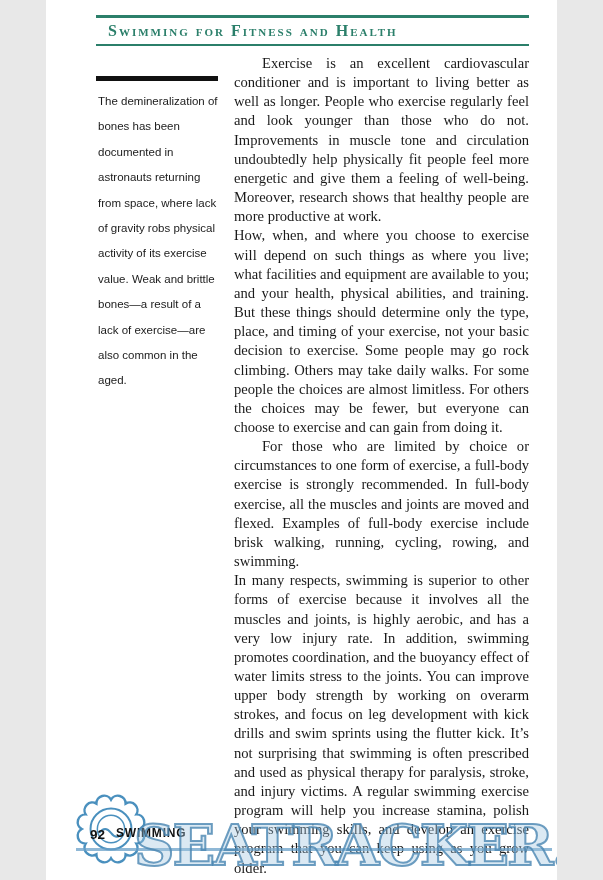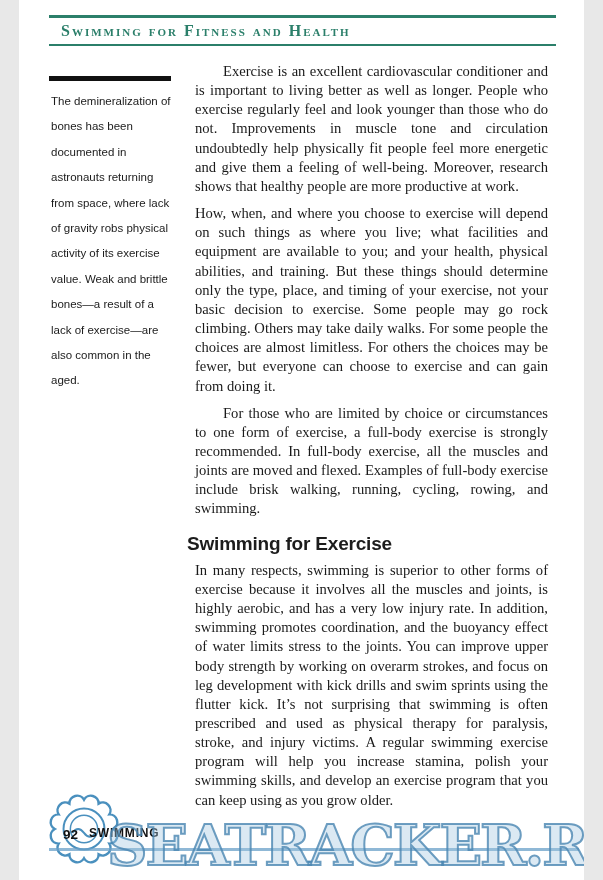--- a/index.html
+++ b/index.html
@@ -1,24 +1,25 @@
 <!DOCTYPE html>
 <html><head>
 <meta charset="utf-8">
 <title>Book Page</title>
 <style>
   html, body { margin: 0; padding: 0; background: #e8e8e8; }
   .page {
     position: relative;
-    width: 565px;
+    width: 491px;
     height: 880px;
     margin: 0 auto;
     background: #ffffff;
     overflow: hidden;
     font-family: "Liberation Serif", serif;
+    padding-left: 20px;
   }
 
   
   .page-header { margin: 15px 28px 0 30px; }
   .rule-top { height: 3px; background: #2b7f6a; }
   .running-head {
     margin: 4px 0 4px 12px;
     font-family: "Liberation Serif", serif;
     font-variant: small-caps;
     font-weight: 600;
@@ -48,21 +49,21 @@
     color: #1b1b1b;
   }
 
   .body-col {
     flex: 1 1 auto;
     font-size: 14.6px;
     line-height: 19.15px;
     color: #1a1a1a;
     text-align: justify;
   }
-  .body-col p { margin: 8px; }
+  .body-col p { margin: 0; }
   .body-col p.indent { text-indent: 28px; }
   .section-heading {
     font-family: "Liberation Sans", sans-serif;
     font-weight: bold;
     font-size: 19px;
     letter-spacing: -0.2px;
     color: #1c1c1c;
     margin: 15px 0 8px 0;
   }
 
@@ -137,21 +138,20 @@
       <div class="callout-top-bar"></div>
       <p class="callout-text">The demineralization of bones has been documented in astronauts returning from space, where lack of gravity robs physical activity of its exercise value. Weak and brittle bones—a result of a lack of exercise—are also common in the aged.</p>
     </aside>
 
     <main class="body-col">
       <p class="indent">Exercise is an excellent cardiovascular conditioner and is important to living better as well as longer. People who exercise regularly feel and look younger than those who do not. Improvements in muscle tone and circulation undoubtedly help physically fit people feel more energetic and give them a feeling of well-being. Moreover, research shows that healthy people are more productive at work.</p>
 
       <p>How, when, and where you choose to exercise will depend on such things as where you live; what facilities and equipment are available to you; and your health, physical abilities, and training. But these things should determine only the type, place, and timing of your exercise, not your basic decision to exercise. Some people may go rock climbing. Others may take daily walks. For some people the choices are almost limitless. For others the choices may be fewer, but everyone can choose to exercise and can gain from doing it.</p>
       <p class="indent">For those who are limited by choice or circumstances to one form of exercise, a full-body exercise is strongly recommended. In full-body exercise, all the muscles and joints are moved and flexed. Examples of full-body exercise include brisk walking, running, cycling, rowing, and swimming.</p>
 
-      <h2 class="section-heading">Swimming for Exercise</h2>
       <p>In many respects, swimming is superior to other forms of exercise because it involves all the muscles and joints, is highly aerobic, and has a very low injury rate. In addition, swimming promotes coordination, and the buoyancy effect of water limits stress to the joints. You can improve upper body strength by working on overarm strokes, and focus on leg development with kick drills and swim sprints using the flutter kick. It’s not surprising that swimming is often prescribed and used as physical therapy for paralysis, stroke, and injury victims. A regular swimming exercise program will help you increase stamina, polish your swimming skills, and develop an exercise program that you can keep using as you grow older.</p>
     </main>
 
   </div>
 
   <footer class="footer">
 
     <svg class="sun-logo" viewBox="0 0 80 80" xmlns="http://www.w3.org/2000/svg" aria-hidden="true">
       <path d="M70,40 A8,8 0 0 1 66,55 A8,8 0 0 1 55,66 A8,8 0 0 1 40,70 A8,8 0 0 1 25,66 A8,8 0 0 1 14,55 A8,8 0 0 1 10,40 A8,8 0 0 1 14,25 A8,8 0 0 1 25,14 A8,8 0 0 1 40,10 A8,8 0 0 1 55,14 A8,8 0 0 1 66,25 A8,8 0 0 1 70,40 Z" fill="rgba(255,255,255,0.6)" stroke="#4a90be" stroke-width="2.5"></path>
       <circle cx="40" cy="40" r="21" fill="none" stroke="#4a90be" stroke-width="2"></circle>

